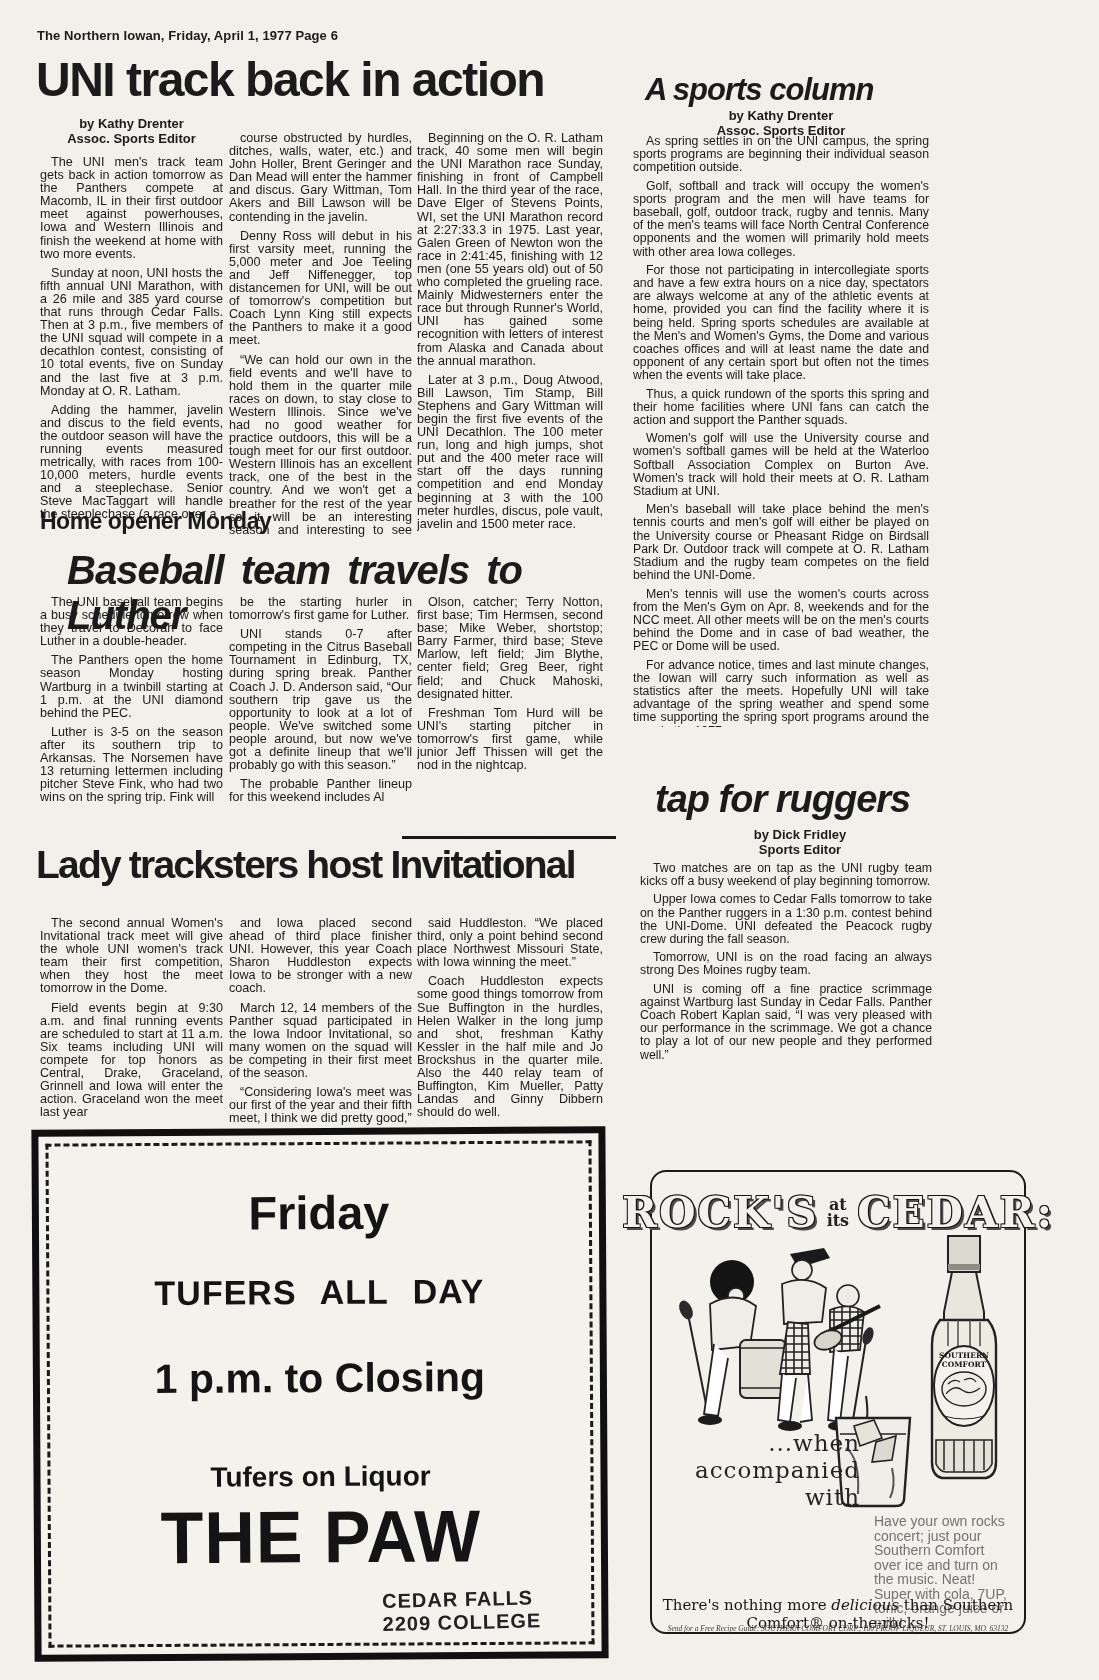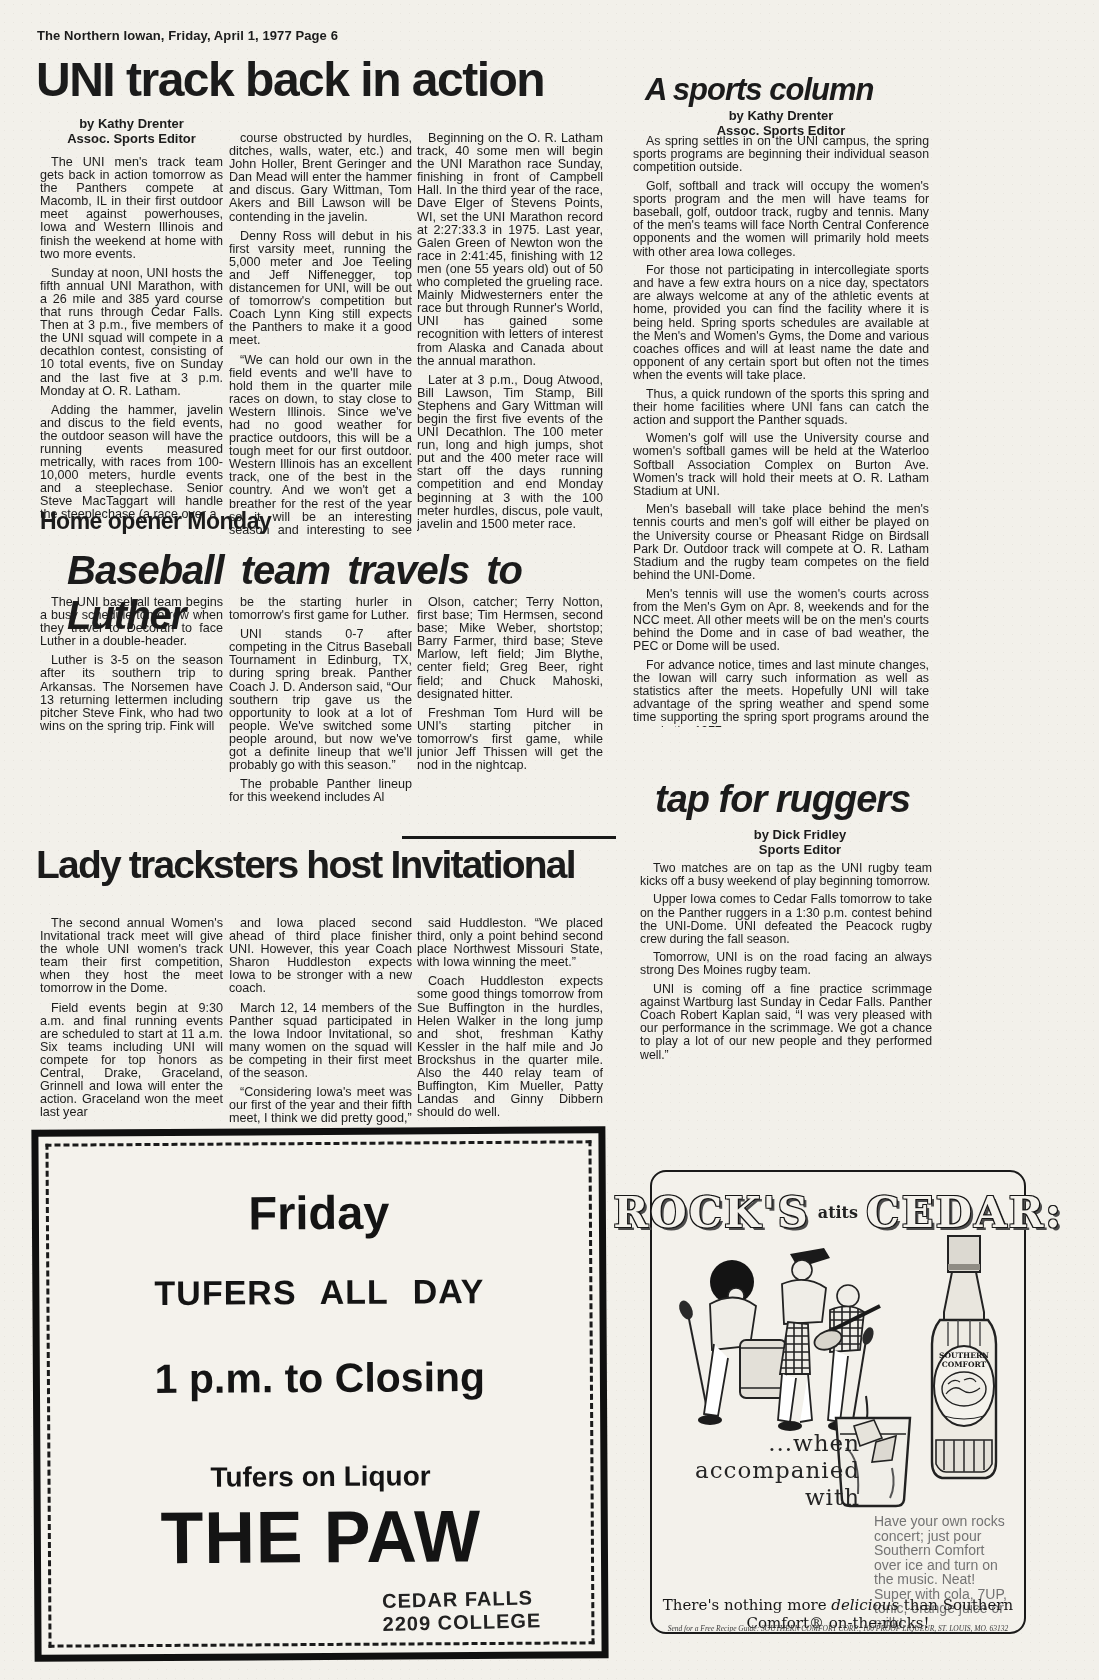--- a/index.html
+++ b/index.html
@@ -49,21 +49,21 @@
   .paw-closing{top:210px;font-size:41px;letter-spacing:0px;}
   .paw-liquor{top:316px;font-size:28px;}
   .paw-name{top:352px;font-size:70px;font-weight:900;letter-spacing:1px;transform:scaleY(1.05);}
   .paw-addr{position:absolute;right:50px;top:444px;text-align:left;font-size:20px;line-height:23px;letter-spacing:1px;transform:rotate(-1deg);font-weight:bold;color:#222;}
   
   .sc-ad{left:650px;top:1170px;width:372px;height:460px;border:2px solid #1a1a1a;border-radius:16px;background:#f3f1eb;}
   .ornate{font-family:"DejaVu Serif", serif;font-weight:bold;color:#f3f1eb;
      text-shadow:-1px -1px 0 #161616,1px -1px 0 #161616,-1px 1px 0 #161616,1px 1px 0 #161616,3px 3px 0 #4c4c4c;}
   .sc-rocks{position:absolute;left:0;top:16px;width:100%;display:flex;justify-content:center;align-items:center;gap:8px;}
   .sc-rocks .big{font-size:42px;letter-spacing:2px;}
-  .sc-atits{display:flex;flex-direction:row;align-items:center;font-family:"DejaVu Serif",serif;font-size:16px;line-height:16px;color:#222;font-weight:bold;}
+  .sc-atits{display:flex;flex-direction:column;align-items:center;font-family:"DejaVu Serif",serif;font-size:16px;line-height:16px;color:#222;font-weight:bold;}
   .sc-when{position:absolute;left:28px;top:258px;width:180px;text-align:right;font-family:"DejaVu Serif",serif;font-size:23px;line-height:27px;color:#242424;letter-spacing:1px;}
   .sc-comfort{position:absolute;left:16px;top:338px;font-size:46px;letter-spacing:2px;}
   .sc-comfort sup{font-size:14px;color:#222;text-shadow:none;font-family:"Liberation Serif",serif;}
   .sc-side{position:absolute;left:222px;top:342px;width:138px;font-family:Liberation Sans, sans-serif;font-size:14px;line-height:14.5px;color:#737373;}
   .sc-bottom{position:absolute;left:8px;top:424px;width:356px;text-align:center;font-family:"DejaVu Serif",serif;font-size:15px;color:#161616;}
   .sc-bottom .it{font-style:italic;}
   .sc-fine{position:absolute;left:8px;top:452px;width:356px;text-align:center;font-family:"Liberation Serif",serif;font-style:italic;font-size:7.5px;color:#3a3a3a;}
   .sc-band{position:absolute;left:18px;top:72px;}
   .sc-bottle{position:absolute;right:14px;top:62px;}
   .sc-glass{position:absolute;left:178px;top:240px;}
@@ -112,20 +112,21 @@
     <p>Men's baseball will take place behind the men's tennis courts and men's golf will either be played on the University course or Pheasant Ridge on Birdsall Park Dr. Outdoor track will compete at O. R. Latham Stadium and the rugby team competes on the field behind the UNI-Dome.</p>
     <p>Men's tennis will use the women's courts across from the Men's Gym on Apr. 8, weekends and for the NCC meet. All other meets will be on the men's courts behind the Dome and in case of bad weather, the PEC or Dome will be used.</p>
     <p>For advance notice, times and last minute changes, the Iowan will carry such information as well as statistics after the meets. Hopefully UNI will take advantage of the spring weather and spend some time supporting the spring sport programs around the area in the 1977 season.</p>
   </div>
 
   <div class="abs kicker">Home opener Monday</div>
   <h1 class="abs h-baseball">Baseball team travels to Luther</h1>
 
   <div class="abs news-col bb-col c1">
     <p>The UNI baseball team begins a busy schedule tomorrow when they travel to Decorah to face Luther in a double-header.</p>
+    <p>The Panthers open the home season Monday hosting Wartburg in a twinbill starting at 1 p.m. at the UNI diamond behind the PEC.</p>
     <p>Luther is 3-5 on the season after its southern trip to Arkansas. The Norsemen have 13 returning lettermen including pitcher Steve Fink, who had two wins on the spring trip. Fink will</p>
   </div>
   <div class="abs news-col bb-col c2">
     <p>be the starting hurler in tomorrow's first game for Luther.</p>
     <p>UNI stands 0-7 after competing in the Citrus Baseball Tournament in Edinburg, TX, during spring break. Panther Coach J. D. Anderson said, “Our southern trip gave us the opportunity to look at a lot of people. We've switched some people around, but now we've got a definite lineup that we'll probably go with this season.”</p>
     <p>The probable Panther lineup for this weekend includes Al</p>
   </div>
   <div class="abs news-col bb-col c3">
     <p>Olson, catcher; Terry Notton, first base; Tim Hermsen, second base; Mike Weber, shortstop; Barry Farmer, third base; Steve Marlow, left field; Jim Blythe, center field; Greg Beer, right field; and Chuck Mahoski, designated hitter.</p>
     <p>Freshman Tom Hurd will be UNI's starting pitcher in tomorrow's first game, while junior Jeff Thissen will get the nod in the nightcap.</p>

